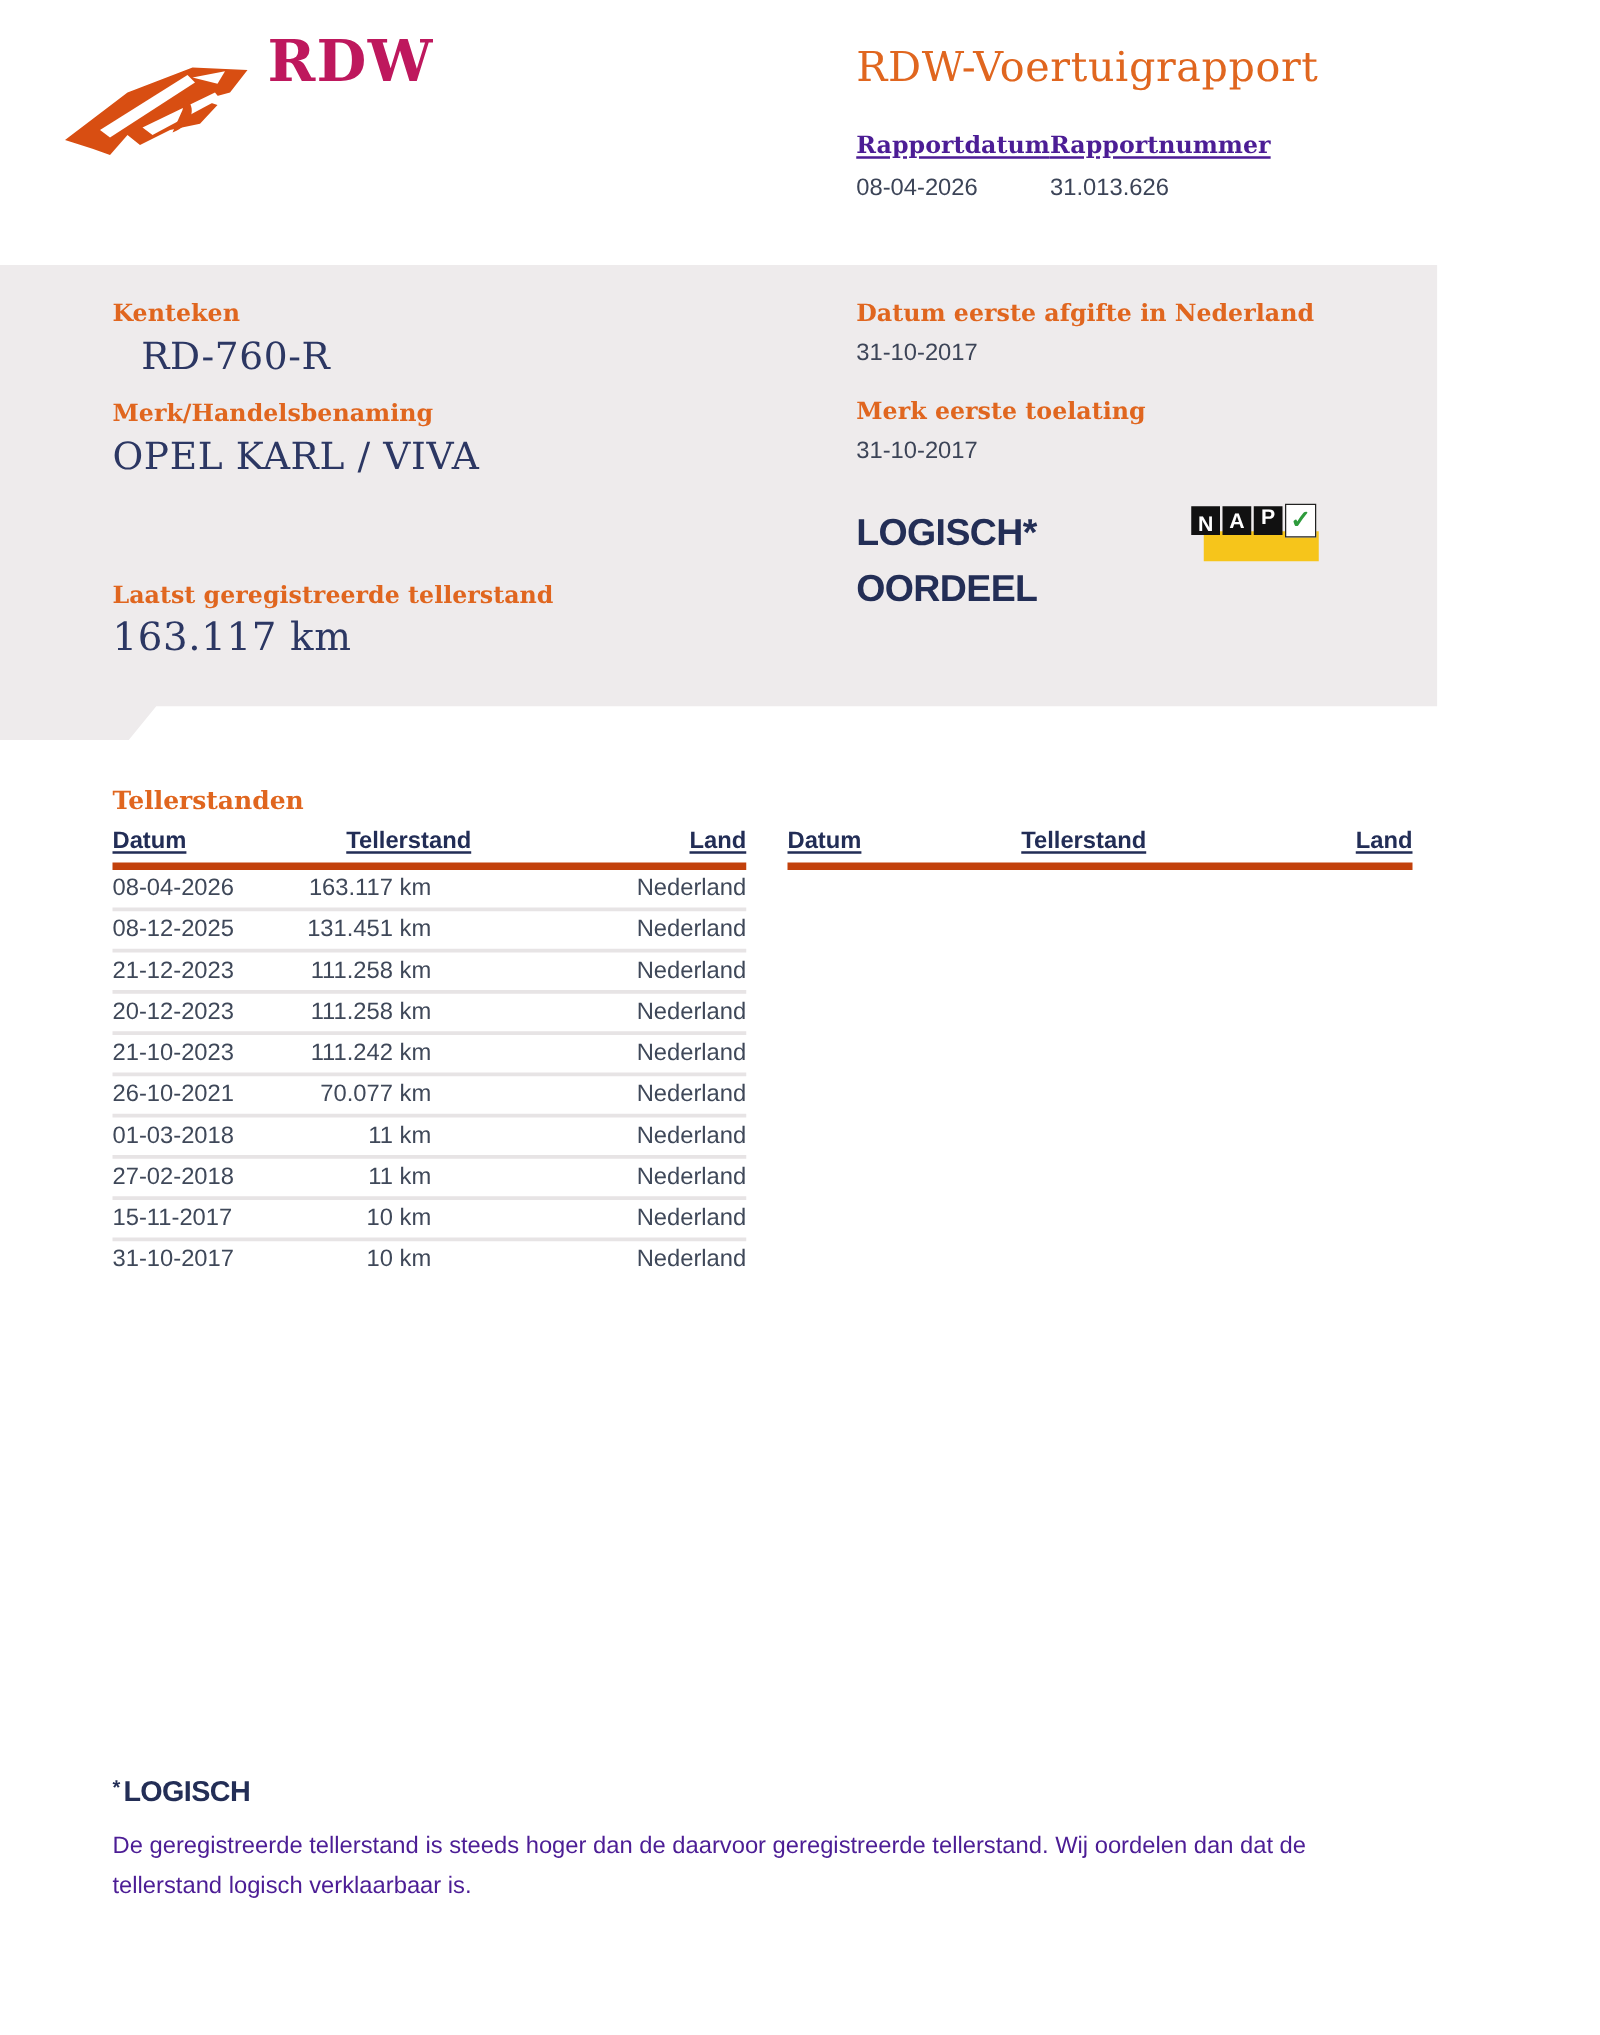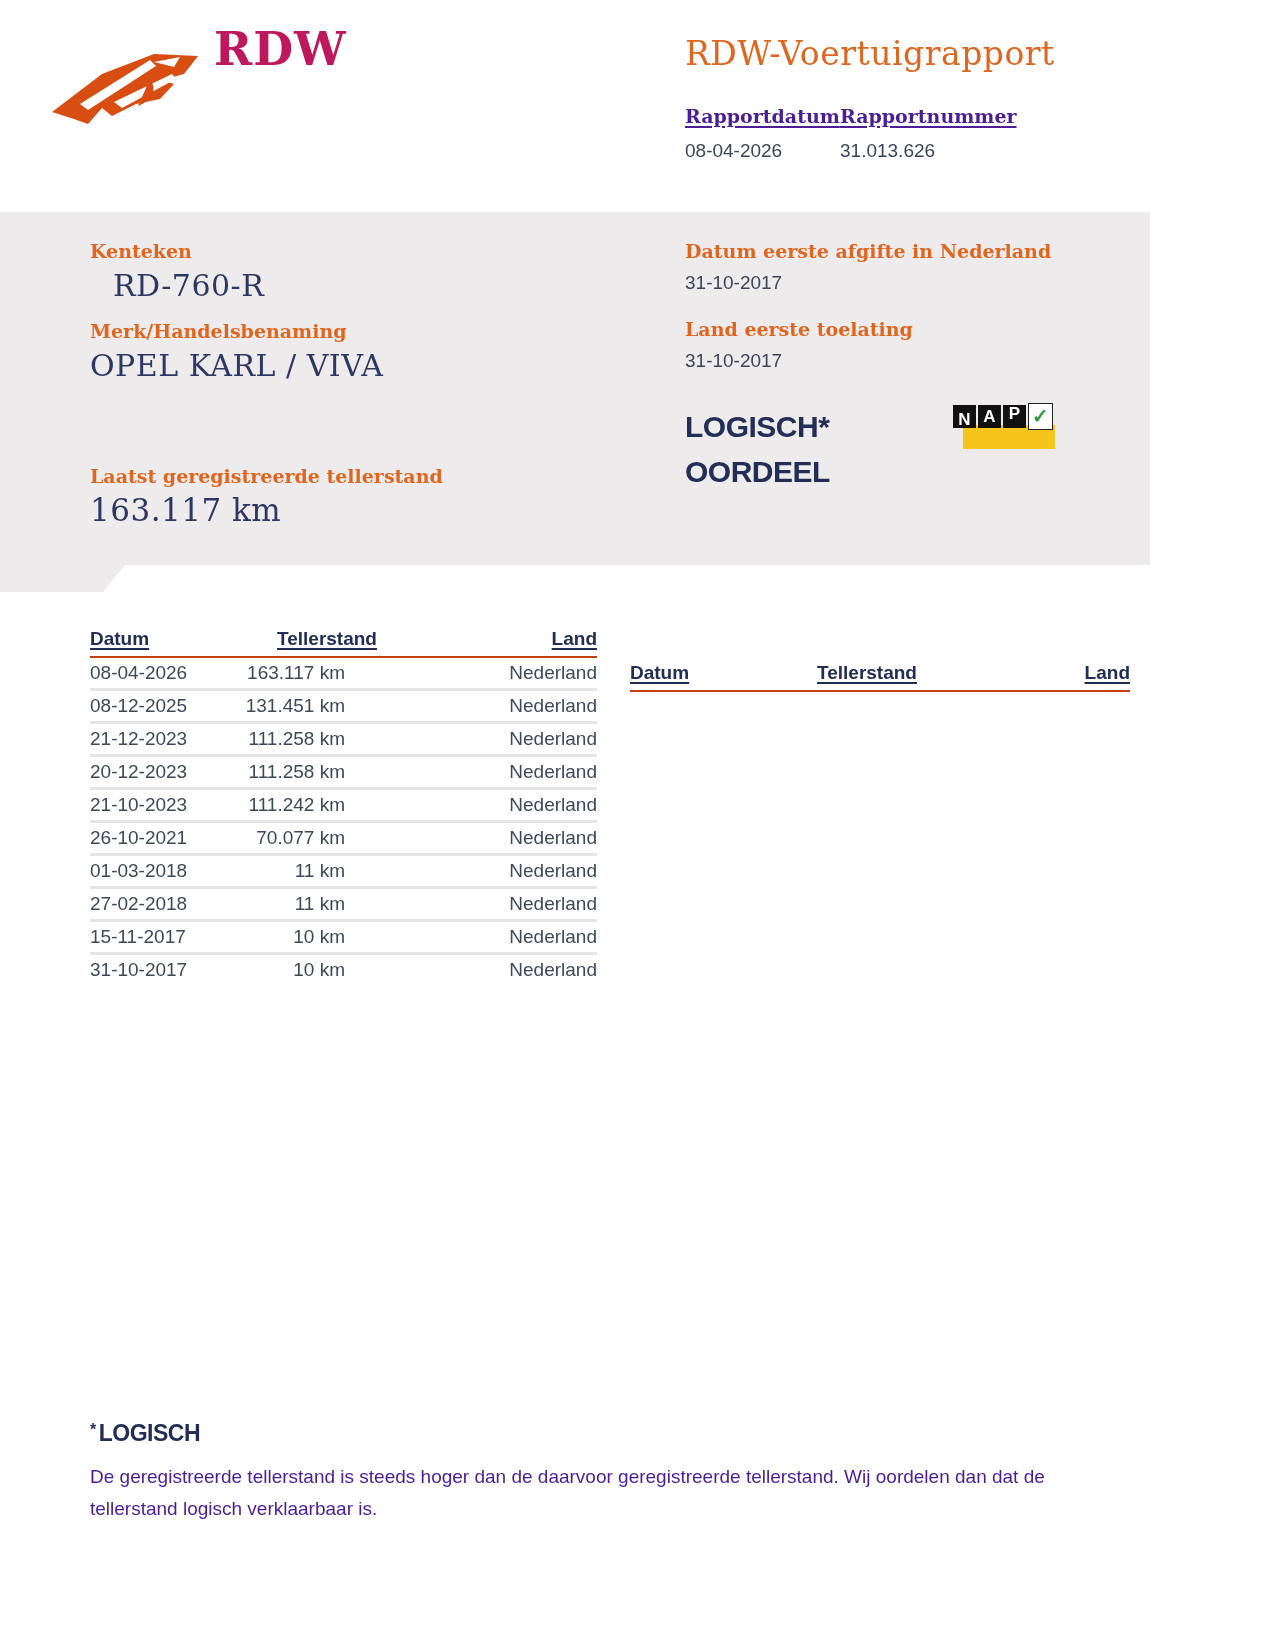--- a/index.html
+++ b/index.html
@@ -66,21 +66,21 @@
   
   .tables-wrap{position:absolute;left:90px;top:628px;display:flex;gap:33px;}
   .sec-title{
     font-family:"DejaVu Serif",serif;font-weight:700;font-size:20px;color:#e0661f;
     margin-bottom:10px;
   }
   .mtable{width:507px;}
   .mtable.right{width:500px;}
   .thead{
     display:flex;align-items:flex-start;padding-bottom:6px;
-    border-bottom:2px solid #c2410c;
+    border-bottom:6px solid #c2410c;
   }
   .th{
     font-weight:700;font-size:19px;color:#222d56;
     text-decoration:underline;text-decoration-thickness:2px;text-underline-offset:3px;
   }
   .c-datum{width:155px;text-align:left;}
   .c-teller{width:100px;text-align:right;}
   .c-land{flex:1;text-align:right;}
   .thead .c-teller{text-align:left;margin-left:32px;}
   .trow{
@@ -120,39 +120,40 @@
 
 <div class="panel"></div>
 
 <div class="olabel" style="left:90px;top:240px;">Kenteken</div>
 <div class="big-value" style="left:90px;top:268px;margin-left:23px;">RD-760-R</div>
 <div class="olabel" style="left:90px;top:320px;">Merk/Handelsbenaming</div>
 <div class="big-value" style="left:90px;top:348px;">OPEL KARL / VIVA</div>
 
 <div class="olabel" style="left:685px;top:240px;">Datum eerste afgifte in Nederland</div>
 <div class="mid-value" style="left:685px;top:272px;">31-10-2017</div>
-<div class="olabel" style="left:685px;top:318px;">Land eerste toelating</div>
+<div class="olabel" style="left:685px;top:318px;">Merk eerste toelating</div>
 <div class="mid-value" style="left:685px;top:350px;">31-10-2017</div>
 
 <div class="oordeel" style="top:410px;">LOGISCH*</div>
 <div class="oordeel" style="top:455px;">OORDEEL</div>
 
 <div class="nap">
   <div class="band"></div>
   <div class="sq n"><span>N</span></div>
   <div class="sq a"><span>A</span></div>
   <div class="sq p"><span>P</span></div>
   <div class="chk">✓</div>
 </div>
 
 <div class="olabel" style="left:90px;top:465px;">Laatst geregistreerde tellerstand</div>
 <div class="big-value" style="left:90px;top:492px;font-size:31px;">163.117 km</div>
 
 <div class="tables-wrap">
   <div class="mtable">
+    <div class="sec-title">Tellerstanden</div>
     <div class="thead">
       <span class="th c-datum">Datum</span>
       <span class="th c-teller">Tellerstand</span>
       <span class="th c-land">Land</span>
     </div>
     <div>
         <div class="trow">
           <span class="c-datum">08-04-2026</span>
           <span class="c-teller">163.117 km</span>
           <span class="c-land">Nederland</span>

